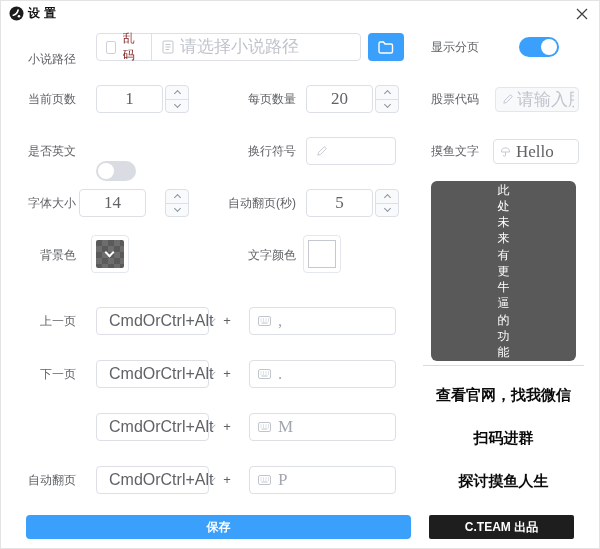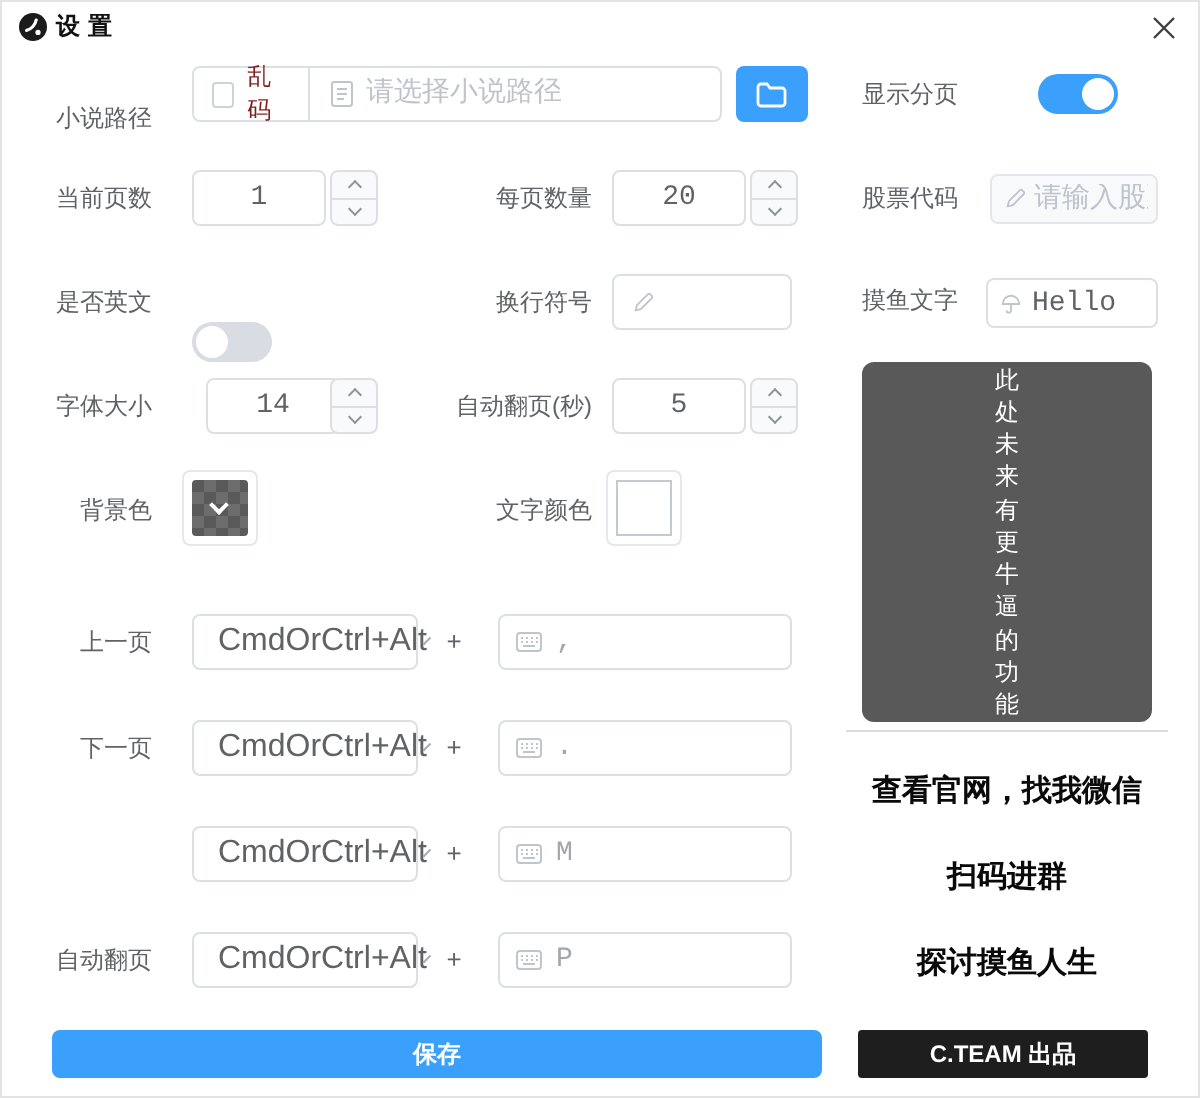--- a/index.html
+++ b/index.html
@@ -10,21 +10,21 @@
     overflow:hidden; border:1px solid #e3e3e3;
   }
   .abs { position:absolute; }
   .label { font-size:12px; color:#606266; line-height:28px; }
   .r { text-align:right; }
   
   #title { left:27px; top:4px; font-size:12px; font-weight:700; color:#111; letter-spacing:4px; }
   #close { left:570px; top:3px; width:22px; height:20px; display:flex; align-items:center; justify-content:center; cursor:pointer; }
   
   .field { border:1px solid #dcdfe6; border-radius:4px; background:#fff; display:flex; align-items:center; }
-  .field input { border:none; outline:none; background:transparent; font-family:Liberation Mono, monospace; font-size:14px; color:#606266; width:100%; }
+  .field input { border:none; outline:none; background:transparent; font-family:Liberation Serif, serif; font-size:17px; color:#606266; width:100%; }
   .field input::placeholder { color:#bfc4cc; }
   .ghost input { color:#a2a7af; }
   .soft { background:#f8f9fb; border-color:#e3e6eb; }
   
   .num-input { width:67px; height:28px; justify-content:center; }
   .num-input input { text-align:center; color:#606266; }
   .num-ctrl { width:24px; height:28px; border:1px solid #dcdfe6; border-radius:4px; background:#f9fafc; display:flex; flex-direction:column; }
   .num-ctrl .half { flex:1; display:flex; align-items:center; justify-content:center; cursor:pointer; }
   .num-ctrl .half:first-child { border-bottom:1px solid #dcdfe6; }
   .chev { width:5px; height:5px; border-right:1.4px solid #8c939d; border-bottom:1.4px solid #8c939d; }
@@ -150,33 +150,33 @@
   <div class="abs label r" style="left:210px; top:136px; width:85px;">换行符号</div>
   <div class="abs field" style="left:305px; top:136px; width:90px; height:28px; padding:0 6px 0 9px;">
     <span class="icon">
       <svg width="11" height="11" viewBox="0 0 12 12">
           <path d="M2 10l.7-2.8 5.9-5.9a1 1 0 011.4 0l.7.7a1 1 0 010 1.4L4.8 9.3 2 10z" fill="none" stroke="#c0c4cc"></path>
         </svg>
     </span>
     <input style="margin-left: 4px;">
   </div>
 
-  <div class="abs label" style="left:430px; top:136px;font-family:Liberation Mono, monospace;">摸鱼文字</div>
+  <div class="abs label" style="left:430px; top:136px;">摸鱼文字</div>
   <div class="abs field" style="left:492px; top:138px; width:86px; height:25px; padding:0 4px 0 6px;">
     <span class="icon">
       <svg width="11" height="12" viewBox="0 0 12 12">
           <path d="M1.5 6a4.5 4.5 0 019 0z" fill="none" stroke="#c0c4cc"></path>
           <path d="M6 6v3.5a1.2 1.2 0 01-2.4 0" fill="none" stroke="#c0c4cc"></path>
         </svg>
     </span>
     <input style="margin-left: 5px;" value="Hello">
   </div>
 
   <div class="abs label r" style="left:0; top:188px; width:75px;">字体大小</div>
-  <div class="abs field num-input" style="left:102px; top:188px;">
+  <div class="abs field num-input" style="left:78px; top:188px;">
       <input value="14" style="">
     </div>
   <div class="abs num-ctrl" style="left:164px; top:188px;">
     <span class="half">
         <span class="chev up"></span>
       </span>
     <span class="half">
         <span class="chev down"></span>
       </span>
   </div>

